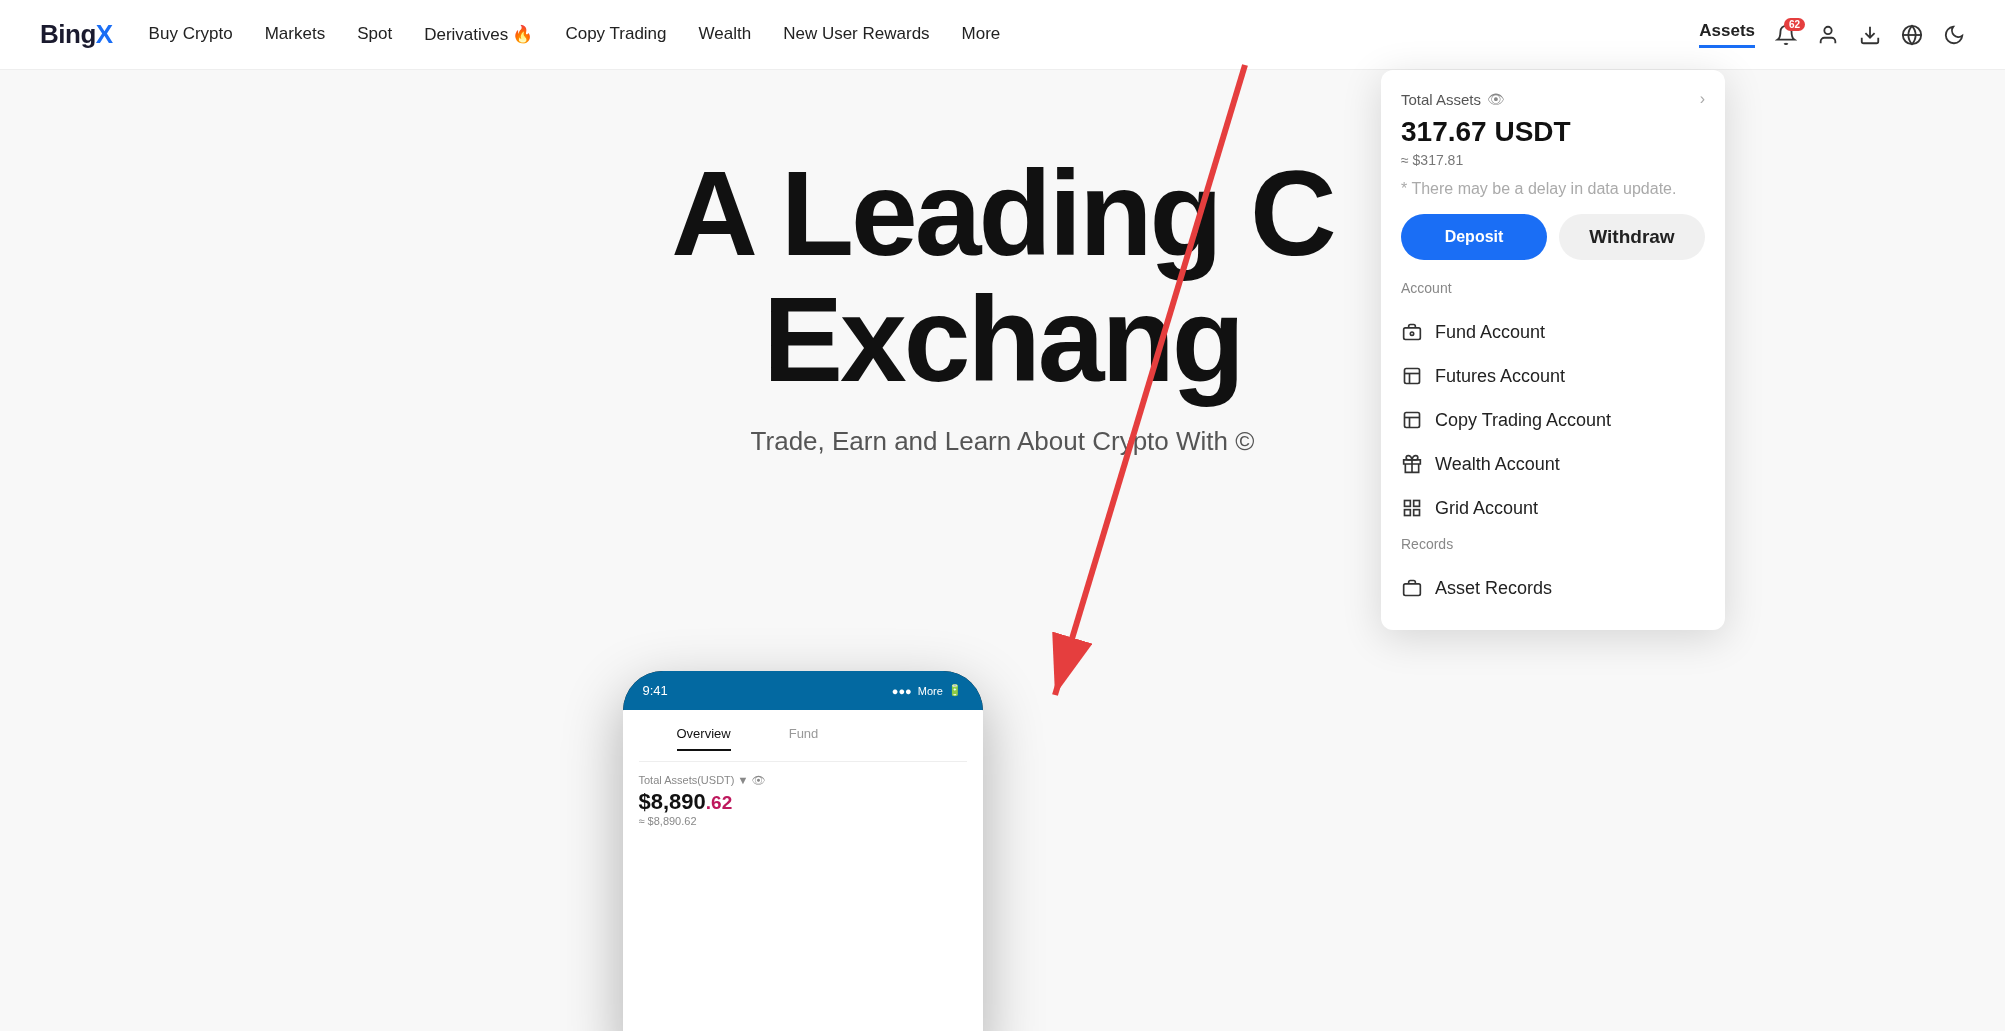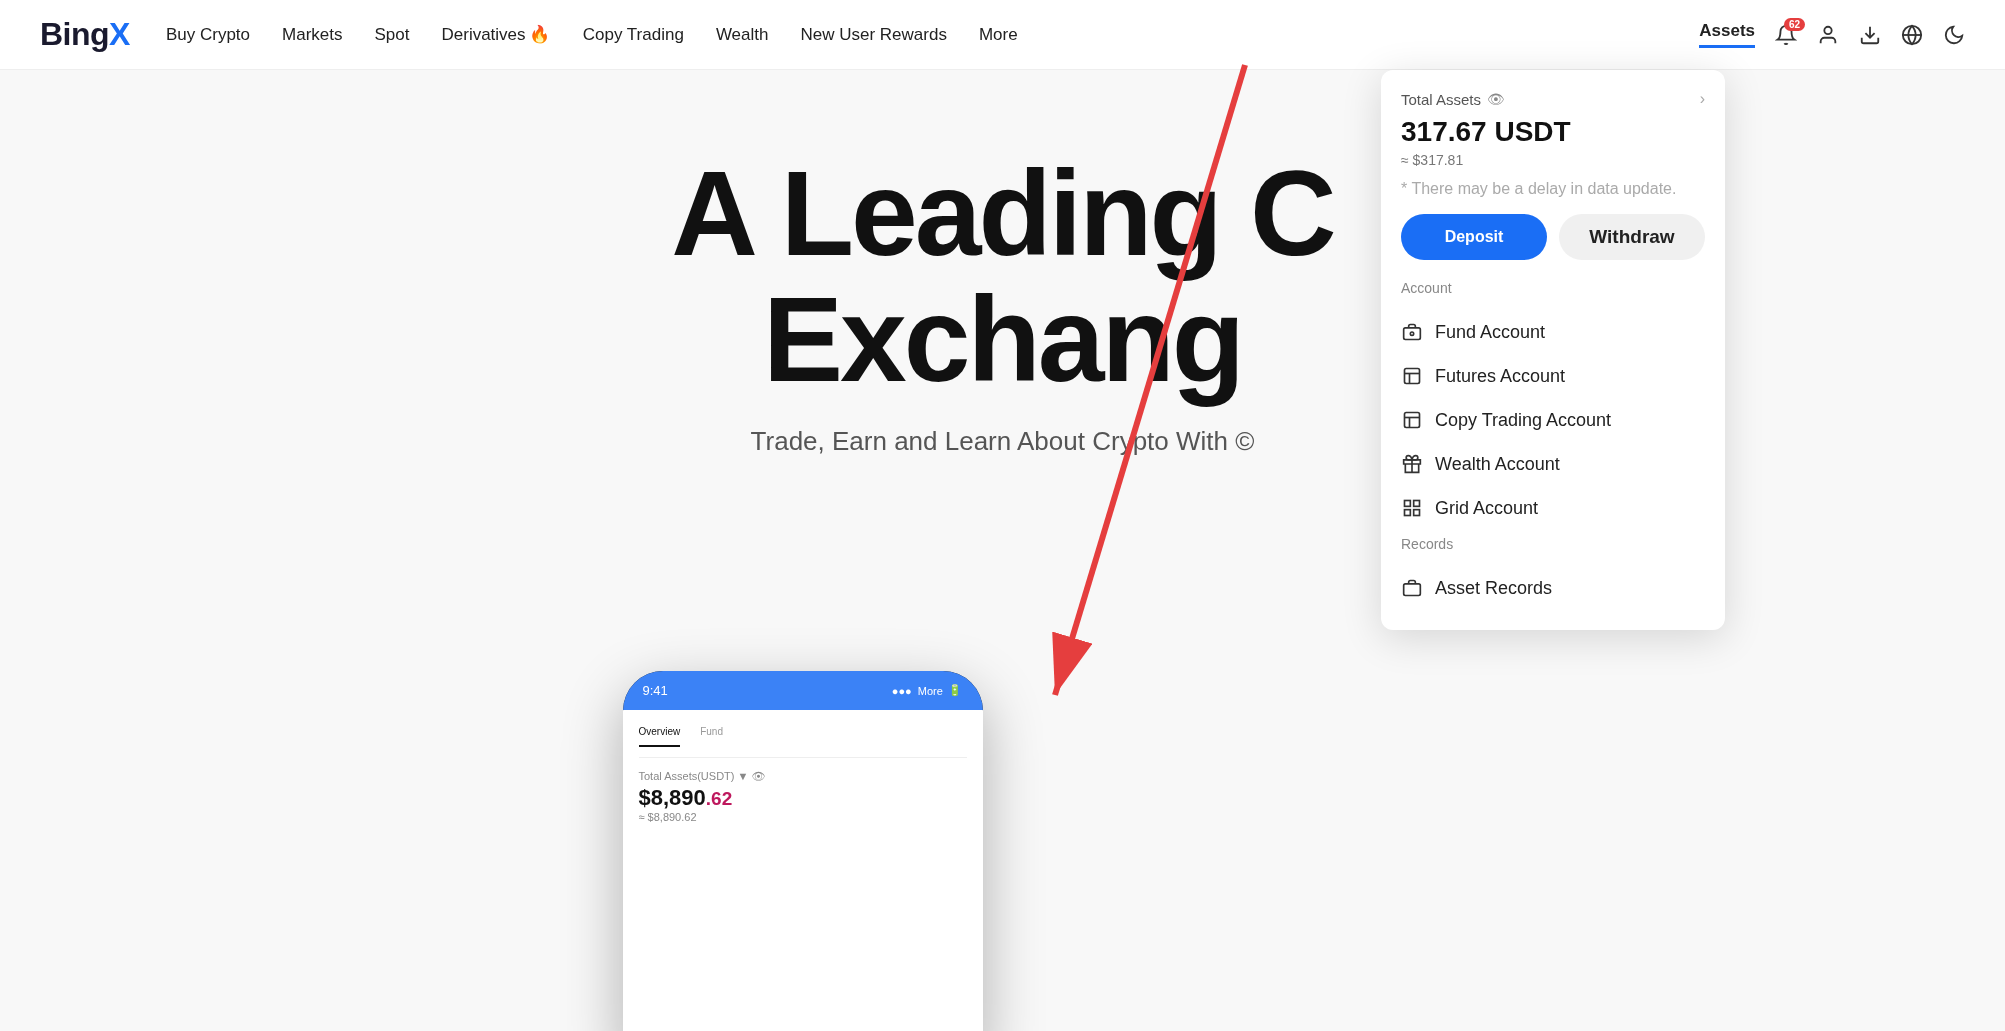--- a/index.html
+++ b/index.html
@@ -5,23 +5,23 @@
     * { margin: 0; padding: 0; box-sizing: border-box; }
     body { font-family: -apple-system, BlinkMacSystemFont, 'Segoe UI', sans-serif; background: #fff; overflow: hidden; width: 2005px; height: 1031px; position: relative; }
 
     
     .navbar {
       display: flex; align-items: center; justify-content: space-between;
       padding: 0 40px; height: 70px; border-bottom: 1px solid #eee;
       position: relative; z-index: 100; background: #fff;
     }
     .navbar-left { display: flex; align-items: center; gap: 36px; }
-    .logo { font-size: 32px; font-weight: 800; color: #1a1a2e; letter-spacing: -0.5px; }
+    .logo { font-size: 26px; font-weight: 800; color: #1a1a2e; letter-spacing: -0.5px; }
     .logo span { color: #1a6ef5; }
-    .nav-links { display: flex; align-items: center; gap: 32px; }
+    .nav-links { display: flex; gap: 32px; }
     .nav-link {
       font-size: 17px; color: #222; text-decoration: none; cursor: pointer;
       white-space: nowrap; font-weight: 500;
     }
     .nav-link-fire { display: flex; align-items: center; gap: 4px; }
     .navbar-right { display: flex; align-items: center; gap: 20px; }
     .assets-link {
       font-size: 17px; font-weight: 600; color: #222; cursor: pointer;
       border-bottom: 3px solid #1a6ef5; padding-bottom: 4px;
     }
@@ -51,25 +51,25 @@
     .phone-mockup {
       position: absolute; bottom: -20px; left: 50%; transform: translateX(-50%);
       width: 360px; height: 380px;
       background: #111; border-radius: 40px 40px 0 0;
       box-shadow: 0 20px 60px rgba(0,0,0,0.3);
       overflow: hidden;
       display: flex; flex-direction: column;
     }
     .phone-top-bar {
       display: flex; align-items: center; justify-content: space-between;
-      padding: 12px 20px; background: #3b82f6; color: #fff; font-size: 13px;
+      padding: 12px 20px; background: #0369a1; color: #fff; font-size: 13px;
     }
     .phone-content { background: #fff; flex: 1; padding: 16px; }
     .phone-tabs { display: flex; gap: 20px; border-bottom: 1px solid #eee; padding-bottom: 10px; margin-bottom: 12px; }
-    .phone-tab { font-size: 10px; color: #999; font-weight: 500; }
+    .phone-tab { font-size: 13px; color: #999; font-weight: 500; margin-left: 38px; }
     .phone-tab.active { color: #111; border-bottom: 2px solid #111; padding-bottom: 8px; }
     .phone-label { font-size: 11px; color: #888; }
     .phone-amount { font-size: 22px; font-weight: 700; color: #111; margin-top: 2px; }
     .phone-sub { font-size: 11px; color: #888; }
 
     
     .dropdown-panel {
       position: absolute;
       top: 70px; right: 280px;
       width: 344px;

